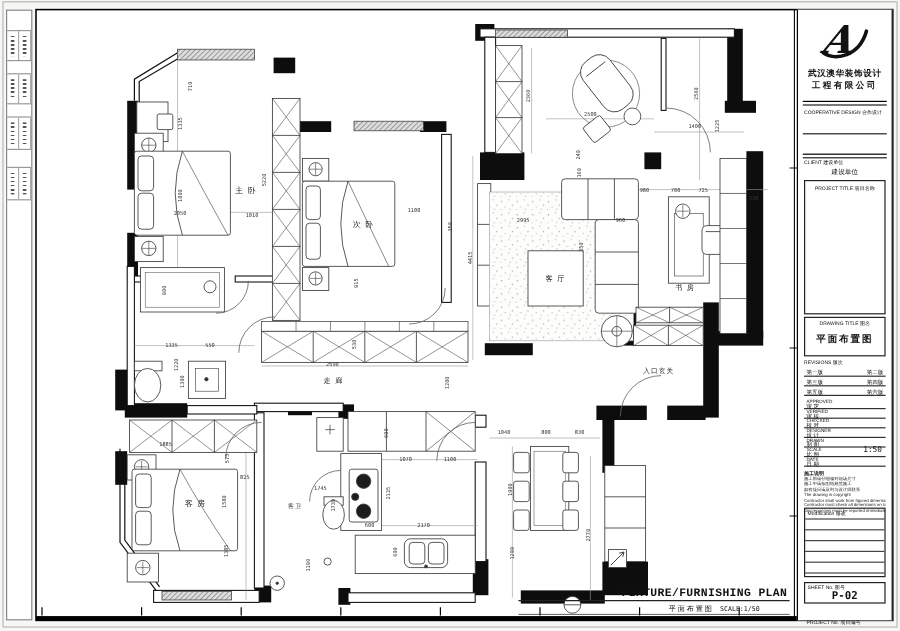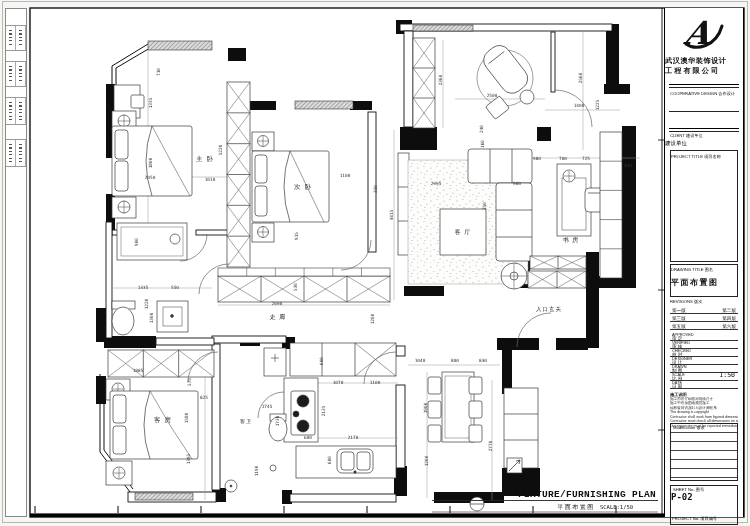--- a/index.html
+++ b/index.html
@@ -14,21 +14,21 @@
   .lstrip .cell{flex:1;height:100%;border-right:1px solid #aaa;
      background:repeating-linear-gradient(180deg,#555 0 1.2px,transparent 1.2px 3.4px) center/3px 70% no-repeat;}
   
   .tb{position:absolute;left:664px;top:8px;width:80px;height:509px;background:#fff;
       border-left:1px solid #000;border-right:1.4px solid #000;box-sizing:border-box;color:#111;}
   .tb *{box-sizing:border-box;}
   .abs{position:absolute;}
   .rule{position:absolute;left:4px;right:4px;height:0;border-top:0.8px solid #222;}
   .rule.thick{border-top:1.6px solid #000;}
   .t42{font-size:4.2px;line-height:1.1;letter-spacing:0;}
-  .cen{width:100%;}
+  .cen{text-align:center;width:100%;}
   .tb .box{position:absolute;left:5px;right:5px;border:0.9px solid #222;}
   .revrow{display:flex;justify-content:space-between;border-bottom:0.7px solid #333;
           font-size:4.6px;height:8px;align-items:flex-end;padding:0 2px;}
   .signrow{border-bottom:0.7px solid #333;height:8px;padding:0 2px;position:relative;}
   .signrow .en{font-size:3.9px;line-height:1;color:#111;}
   .signrow .zh{font-size:4.6px;line-height:1;}
   .signrow .val{position:absolute;right:3px;bottom:1px;font-size:6.5px;font-weight:normal;
                 font-family:"DejaVu Sans Mono",monospace;}
   .noteline{font-size:3.6px;line-height:1.25;color:#222;white-space:nowrap;overflow:hidden;}
   .modrow{border-bottom:0.7px solid #444;height:9px;}
@@ -610,19 +610,19 @@
         </div>
     </div>
     <div class="box" style="top:415px;height:58px;">
       <div class="t42" style="padding:2px 2px 1px 2px;border-bottom:0.7px solid #444;">Modification   修改</div>
       <div class="modrow"></div>
         <div class="modrow"></div>
         <div class="modrow"></div>
         <div class="modrow"></div>
         <div class="modrow"></div>
     </div>
-    <div class="box" style="top:477px;height:40px;border-width:1.2px;">
+    <div class="box" style="top:477px;height:18px;border-width:1.2px;">
       <div class="t42" style="padding:1.5px 2px 0 2px;">SHEET No.   图号</div>
       <div class="cen" style="font-size:9px;font-weight:bold;font-family:'DejaVu Sans Mono',monospace;">P-02</div>
     </div>
     <div class="abs t42" style="left:7px;top:509px;">PROJECT No.   项目编号</div>
   </div>
 </div>
 
 </body></html>

